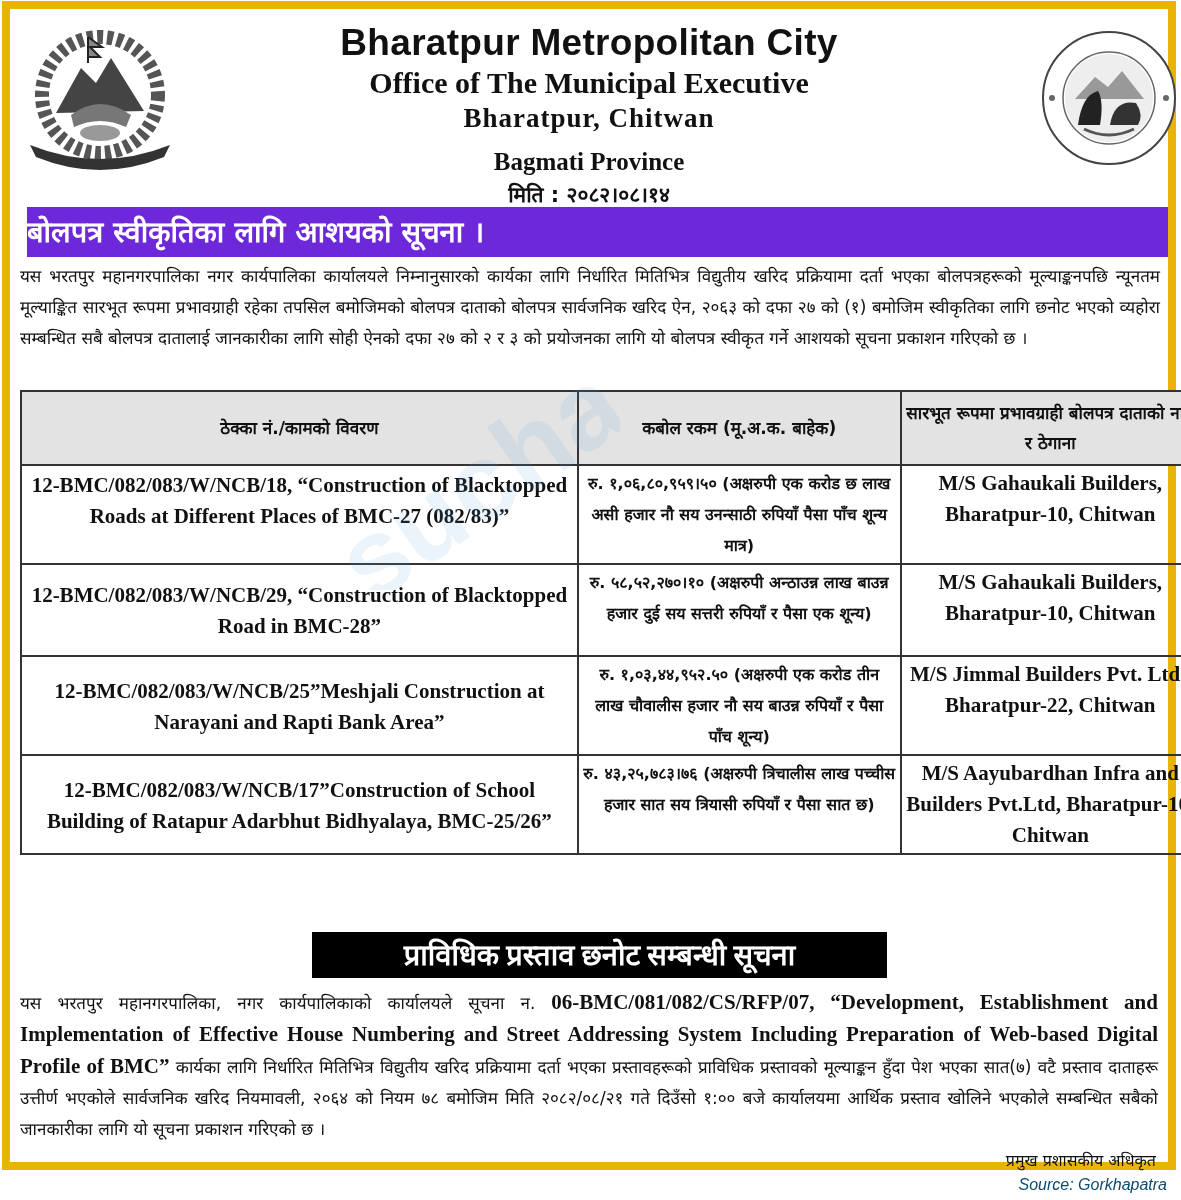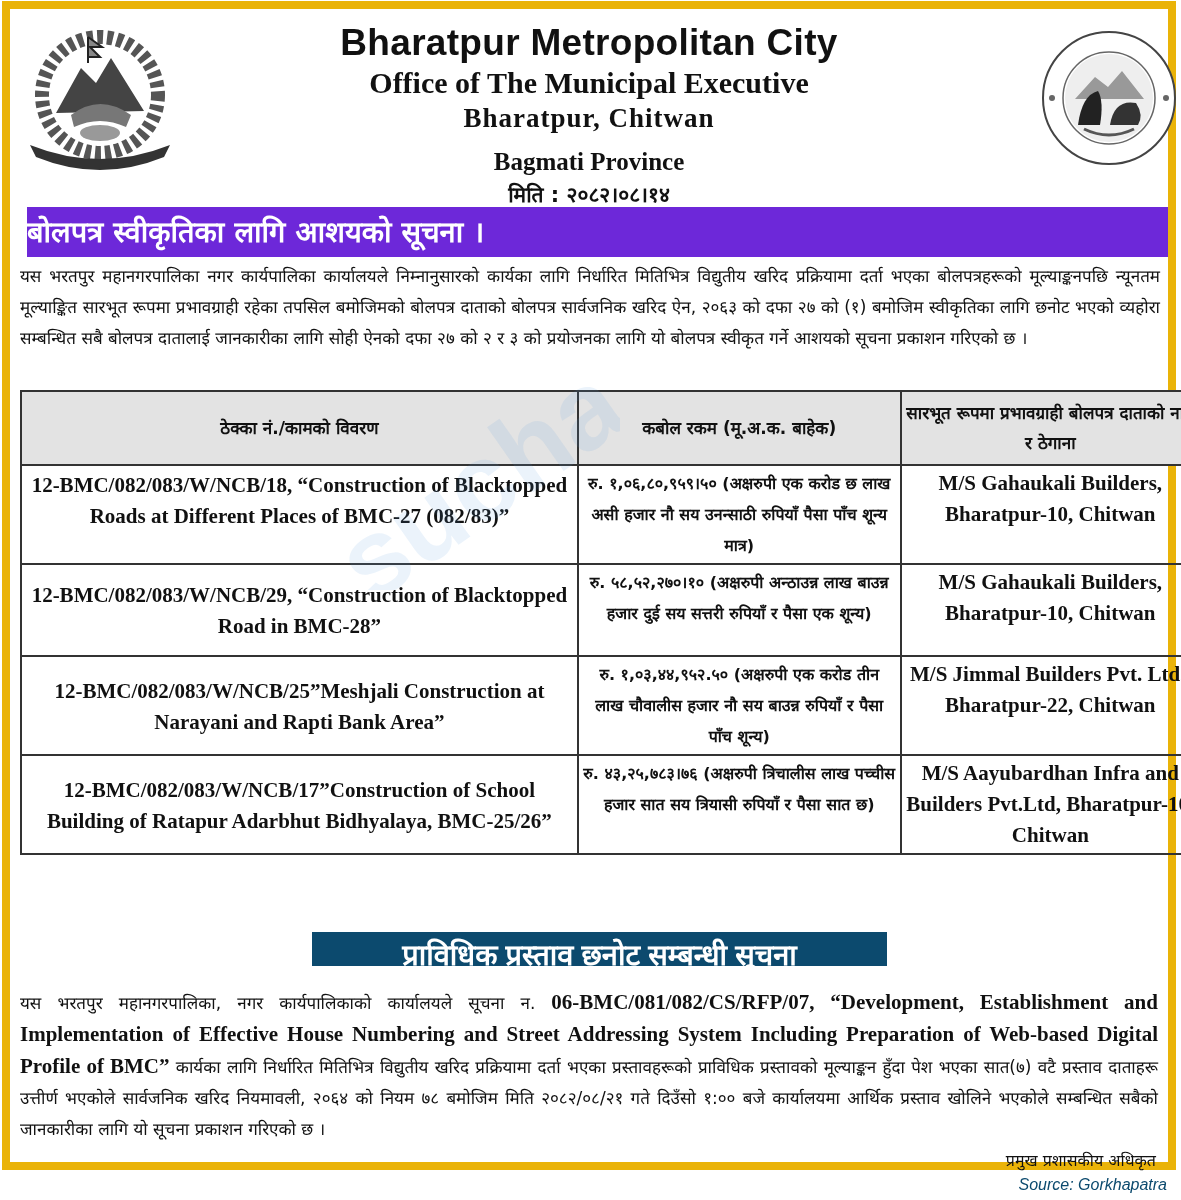--- a/index.html
+++ b/index.html
@@ -22,21 +22,21 @@
   table.awards th, table.awards td { border: 2px solid #333; text-align: center; vertical-align: top; padding: 2px 4px; }
   table.awards th { background: #e3e3e3; font-family: "DejaVu Sans", sans-serif; font-weight: bold; font-size: 17px; line-height: 30px; height: 68px; vertical-align: middle; }
   table.awards td { height: 84px; }
   .col1 { width: 535px; }
   .col2 { width: 306px; }
   .col3 { width: 283px; }
   .cell-work { font-weight: bold; font-size: 21px; line-height: 31px; padding-top: 4px !important; margin-left: 32px; }
   .cell-amount { font-family: "DejaVu Sans", sans-serif; font-weight: bold; font-size: 16px; line-height: 31px; }
   .cell-bidder { font-weight: bold; font-size: 21px; line-height: 31px; }
 
-  .banner2 { position: absolute; left: 302px; top: 923px; width: 575px; height: 34px; background: #0c4a6e; color: #fff; text-align: center; font-family: Liberation Sans, sans-serif; font-weight: bold; font-size: 29px; line-height: 46px; }
+  .banner2 { position: absolute; left: 302px; top: 923px; width: 575px; height: 46px; background: #000000; color: #fff; text-align: center; font-family: Liberation Serif, serif; font-weight: bold; font-size: 29px; line-height: 46px; }
   .notice2 { position: absolute; left: 10px; right: 10px; top: 978px; font-family: "DejaVu Sans", sans-serif; font-size: 17px; line-height: 31px; text-align: justify; }
   .notice2 b { font-family: "Liberation Serif", serif; font-size: 21px; }
   .signature { position: absolute; right: 12px; top: 1137px; font-family: "DejaVu Sans", sans-serif; font-weight: normal; font-size: 16px; line-height: 30px; }
   .source { position: absolute; right: 14px; top: 1176px; font-family: "Liberation Sans", sans-serif; font-style: italic; font-size: 16px; color: #0c4a6e; }
 
   .watermark { position: absolute; pointer-events: none; }
 </style>
 </head>
 <body>
 

